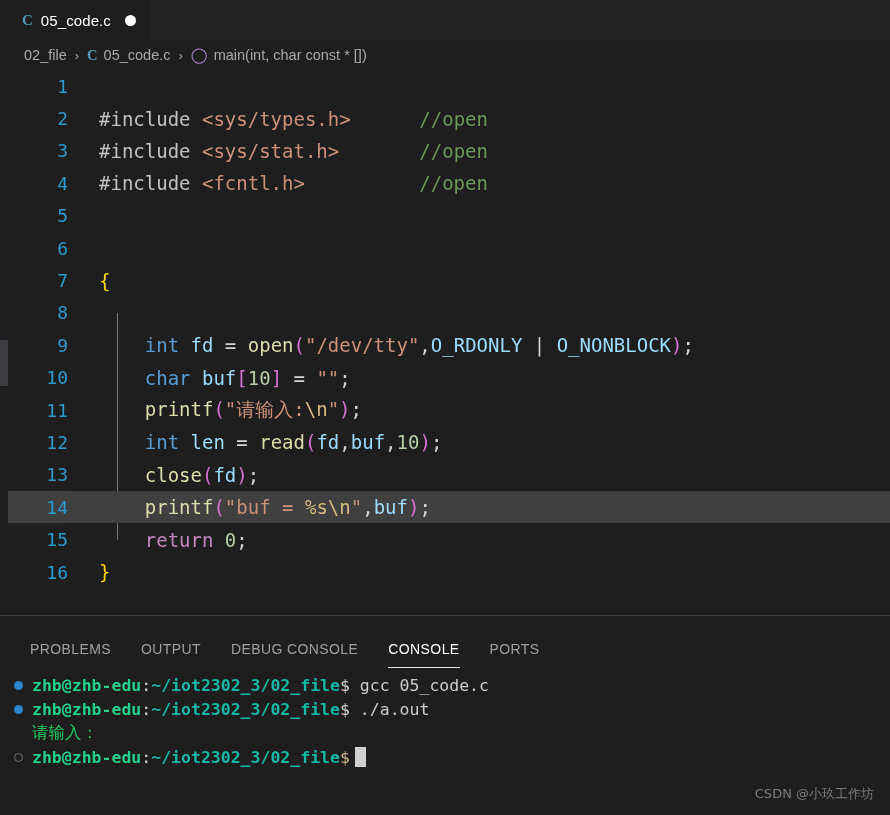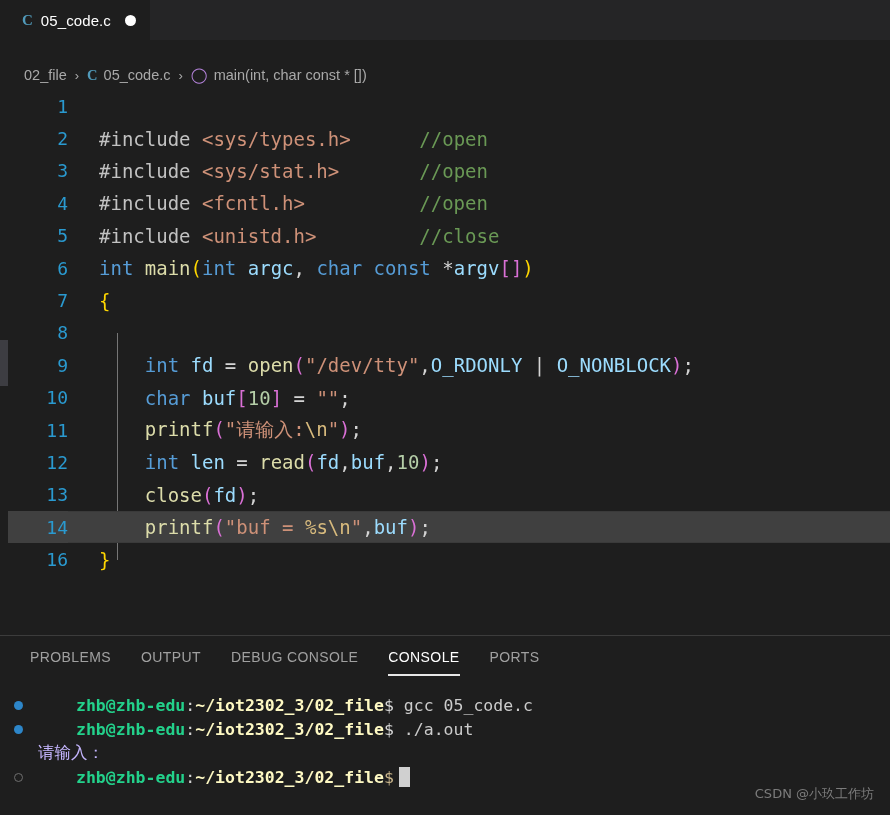--- a/index.html
+++ b/index.html
@@ -19,21 +19,21 @@
   .tabbar { height:40px; background:#252526; display:flex; align-items:stretch; flex:0 0 40px; }
   .tab { display:flex; align-items:center; gap:8px; padding:0 14px 0 22px;
          background:#1e1e1e; color:#ffffff; font-size:14.5px; position:relative; cursor:pointer; }
   .tab .ficon { color:#519aba; font-weight:bold; font-size:15px; font-family:"Liberation Serif", serif; }
   .tab .tname { color:#ffffff; font-size:15px; letter-spacing:.1px; }
   .tab .dirty { width:11px; height:11px; border-radius:50%; background:#ffffff; margin-left:6px; }
   .tabfill { flex:1; background:#252526; }
 
   
   .breadcrumb { height:30px; background:#1e1e1e; display:flex; align-items:center;
-                padding-left:24px; gap:6px; font-size:14.5px; color:#a9a9a9; flex:0 0 30px;margin-top:20px; }
+                padding-left:24px; gap:6px; font-size:14.5px; color:#a9a9a9; flex:0 0 30px; }
   .bc-item { color:#a9a9a9; cursor:pointer; display:flex; align-items:center; gap:6px; }
   .bc-sep { color:#a9a9a9; font-size:13px; padding:0 2px; }
   .bc-ficon { color:#519aba; font-weight:bold; font-family:"Liberation Serif", serif; }
   .bc-cube { color:#b180d7; font-size:15px; }
 
   
   .editor { position:relative; flex:0 0 545px; background:#1e1e1e; overflow:hidden;
             font-family:"DejaVu Sans Mono","Liberation Mono",monospace; font-size:19px; }
   .coderow { position:relative; height:32.4px; display:flex; align-items:center; }
   .coderow.active { background:#404040; }
@@ -53,38 +53,38 @@
   .k-str   { color:#ce9178; }
   .k-esc   { color:#d7ba7d; }
   .k-num   { color:#b5cea8; }
   .k-ctl   { color:#c586c0; }
   .k-p1    { color:#ffd700; }
   .k-p2    { color:#da70d6; }
   .k-op    { color:#d4d4d4; }
 
   
   .panel { flex:1; background:#1e1e1e; border-top:1px solid #3c3c3c; display:flex; flex-direction:column; position:relative; }
-  .paneltabs { height:45px; display:flex; align-items:center; padding-left:30px; gap:30px; flex:0 0 45px; }
+  .paneltabs { height:45px; display:flex; align-items:flex-end; padding-left:30px; gap:30px; flex:0 0 45px; }
   .ptab { font-size:14px; color:#a0a0a0; letter-spacing:.4px; cursor:pointer; position:relative; padding-bottom:4px; }
   .ptab.active { color:#ffffff; }
   .ptab.active:after { content:""; position:absolute; left:0; right:0; bottom:-7px; height:1.5px; background:#e7e7e7; }
 
   .termwrap { flex:1; position:relative; padding:12px 0 0 14px;
               font-family:"DejaVu Sans Mono","Liberation Mono",monospace; font-size:16.5px; }
   .termline { height:24px; display:flex; align-items:center; white-space:pre; }
   .deco { width:18px; flex:0 0 18px; display:flex; align-items:center; justify-content:flex-start; }
   .dot-filled { width:9px; height:9px; border-radius:50%; background:#2d86c9; }
   .dot-hollow { width:9px; height:9px; border-radius:50%; border:1.5px solid #6e6e6e; box-sizing:border-box; }
-  .t-user { color:#23d18b; font-weight:bold;margin-left:44px; }
+  .t-user { color:#23d18b; font-weight:bold; }
   .t-colon{ color:#d4d4d4; }
-  .t-path { color:#fef9c3; font-weight:bold; }
+  .t-path { color:#14b8a6; font-weight:bold; }
   .t-dollar { color:#d4d4d4; }
   .t-dollar-dim { color:#c8b48a; }
   .t-cmd  { color:#cccccc; }
-  .t-out  { color:#c4b5fd;margin-left:6px; }
+  .t-out  { color:#22c55e; }
   .cursor { display:inline-block; width:11px; height:20px; background:#d0d0d0; vertical-align:middle; margin-left:5px; }
 
   .watermark { position:absolute; right:16px; bottom:12px; color:#7c7c7c; font-size:13px;
                font-family:"DejaVu Sans", sans-serif; }
 </style>
 </head>
 <body>
 
 <div id="app">
 
@@ -128,25 +128,23 @@
         <div class="coderow">
           <div class="lnum">3</div>
           <div class="ltext"><span class="k-pre">#include </span><span class="k-hdr">&lt;sys/stat.h&gt;</span><span class="k-op">       </span><span class="k-cmt">//open</span></div>
         </div>
         <div class="coderow">
           <div class="lnum">4</div>
           <div class="ltext"><span class="k-pre">#include </span><span class="k-hdr">&lt;fcntl.h&gt;</span><span class="k-op">          </span><span class="k-cmt">//open</span></div>
         </div>
         <div class="coderow">
           <div class="lnum">5</div>
-          <div class="ltext"><span class="k-pre">#include </span><span class="k-hdr">&lt;unistd.h&gt;</span><span class="k-op">         </span><span class="k-cmt">//close</span></div>
         </div>
         <div class="coderow">
           <div class="lnum">6</div>
-          <div class="ltext"><span class="k-kw">int </span><span class="k-fn">main</span><span class="k-p1">(</span><span class="k-kw">int </span><span class="k-var">argc</span><span class="k-op">, </span><span class="k-kw">char </span><span class="k-kw">const </span><span class="k-op">*</span><span class="k-var">argv</span><span class="k-p2">[]</span><span class="k-p1">)</span></div>
         </div>
         <div class="coderow">
           <div class="lnum">7</div>
           <div class="ltext"><span class="k-p1">{</span></div>
         </div>
         <div class="coderow">
           <div class="lnum">8</div>
         </div>
         <div class="coderow">
           <div class="lnum">9</div>
@@ -164,20 +162,24 @@
           <div class="lnum">12</div>
           <div class="ltext"><span class="k-op">    </span><span class="k-kw">int </span><span class="k-var">len </span><span class="k-op">= </span><span class="k-fn">read</span><span class="k-p2">(</span><span class="k-var">fd</span><span class="k-op">,</span><span class="k-var">buf</span><span class="k-op">,</span><span class="k-num">10</span><span class="k-p2">)</span><span class="k-op">;</span></div>
         </div>
         <div class="coderow">
           <div class="lnum">13</div>
           <div class="ltext"><span class="k-op">    </span><span class="k-fn">close</span><span class="k-p2">(</span><span class="k-var">fd</span><span class="k-p2">)</span><span class="k-op">;</span></div>
         </div>
         <div class="coderow active">
           <div class="lnum">14</div>
           <div class="ltext"><span class="k-op">    </span><span class="k-fn">printf</span><span class="k-p2">(</span><span class="k-str">"buf = </span><span class="k-esc">%s</span><span class="k-esc">\n</span><span class="k-str">"</span><span class="k-op">,</span><span class="k-var">buf</span><span class="k-p2">)</span><span class="k-op">;</span></div>
+        </div>
+        <div class="coderow">
+          <div class="lnum">15</div>
+          <div class="ltext"><span class="k-op">    </span><span class="k-ctl">return </span><span class="k-num">0</span><span class="k-op">;</span></div>
         </div>
         <div class="coderow">
           <div class="lnum">16</div>
           <div class="ltext"><span class="k-p1">}</span></div>
         </div>
       </div>
   </div>
 
   <div class="panel">
     <div class="paneltabs" id="panel-tabs">

